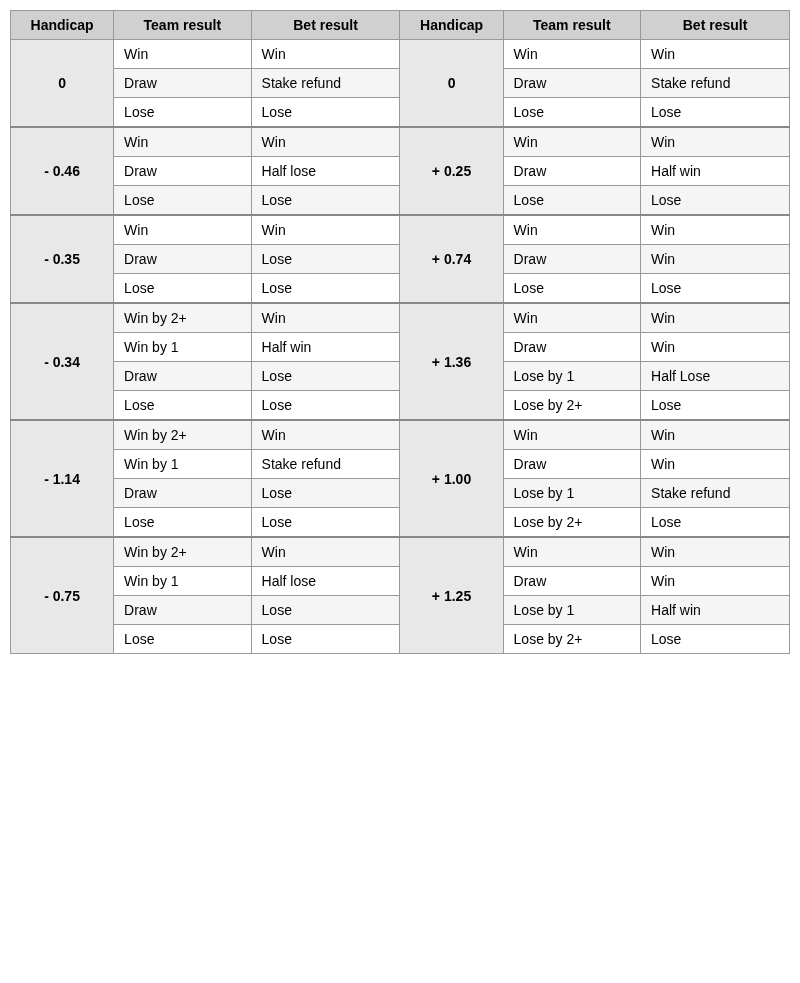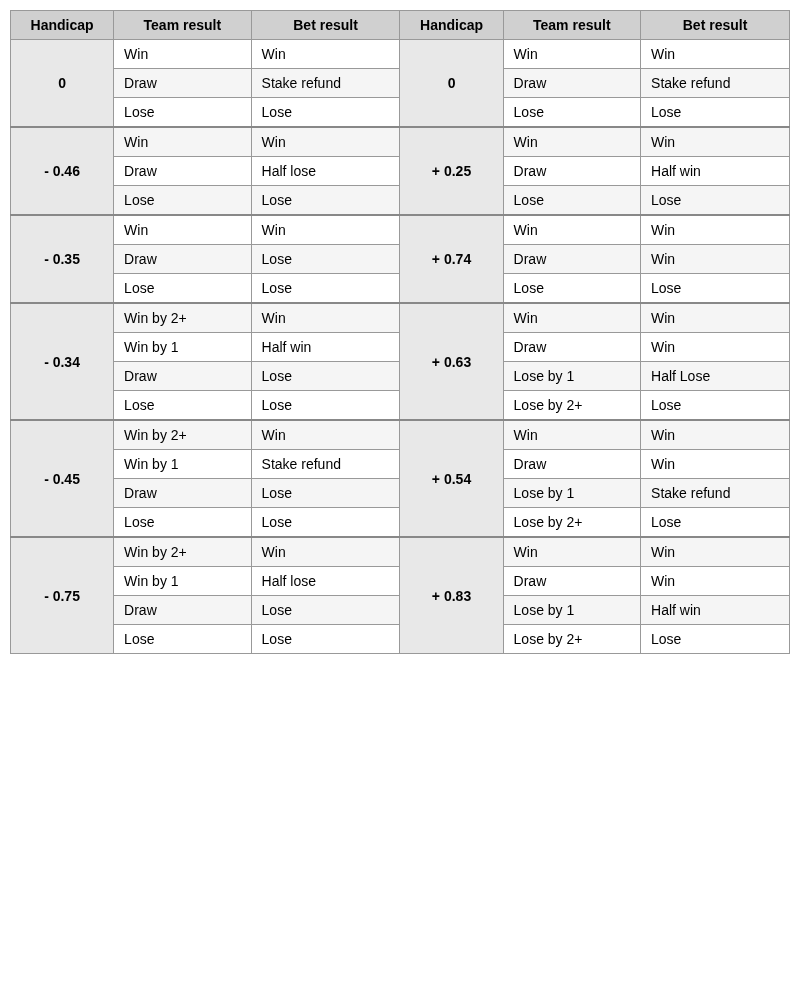--- a/index.html
+++ b/index.html
@@ -115,21 +115,21 @@
       <tr>
         <td>Lose</td>
         <td>Lose</td>
         <td>Lose</td>
         <td>Lose</td>
       </tr>
       <tr class="section-divider">
         <td class="handicap-cell" rowspan="4">- 0.34</td>
         <td>Win by 2+</td>
         <td>Win</td>
-        <td class="handicap-cell" rowspan="4">+ 0.63</td>
+        <td class="handicap-cell" rowspan="4">+ 1.36</td>
         <td>Win</td>
         <td>Win</td>
       </tr>
       <tr>
         <td>Win by 1</td>
         <td>Half win</td>
         <td>Draw</td>
         <td>Win</td>
       </tr>
       <tr>
@@ -138,24 +138,24 @@
         <td>Lose by 1</td>
         <td>Half Lose</td>
       </tr>
       <tr>
         <td>Lose</td>
         <td>Lose</td>
         <td>Lose by 2+</td>
         <td>Lose</td>
       </tr>
       <tr class="section-divider">
-        <td class="handicap-cell" rowspan="4">- 0.45</td>
+        <td class="handicap-cell" rowspan="4">- 1.14</td>
         <td>Win by 2+</td>
         <td>Win</td>
-        <td class="handicap-cell" rowspan="4">+ 0.54</td>
+        <td class="handicap-cell" rowspan="4">+ 1.00</td>
         <td>Win</td>
         <td>Win</td>
       </tr>
       <tr>
         <td>Win by 1</td>
         <td>Stake refund</td>
         <td>Draw</td>
         <td>Win</td>
       </tr>
       <tr>
@@ -167,21 +167,21 @@
       <tr>
         <td>Lose</td>
         <td>Lose</td>
         <td>Lose by 2+</td>
         <td>Lose</td>
       </tr>
       <tr class="section-divider">
         <td class="handicap-cell" rowspan="4">- 0.75</td>
         <td>Win by 2+</td>
         <td>Win</td>
-        <td class="handicap-cell" rowspan="4">+ 0.83</td>
+        <td class="handicap-cell" rowspan="4">+ 1.25</td>
         <td>Win</td>
         <td>Win</td>
       </tr>
       <tr>
         <td>Win by 1</td>
         <td>Half lose</td>
         <td>Draw</td>
         <td>Win</td>
       </tr>
       <tr>

